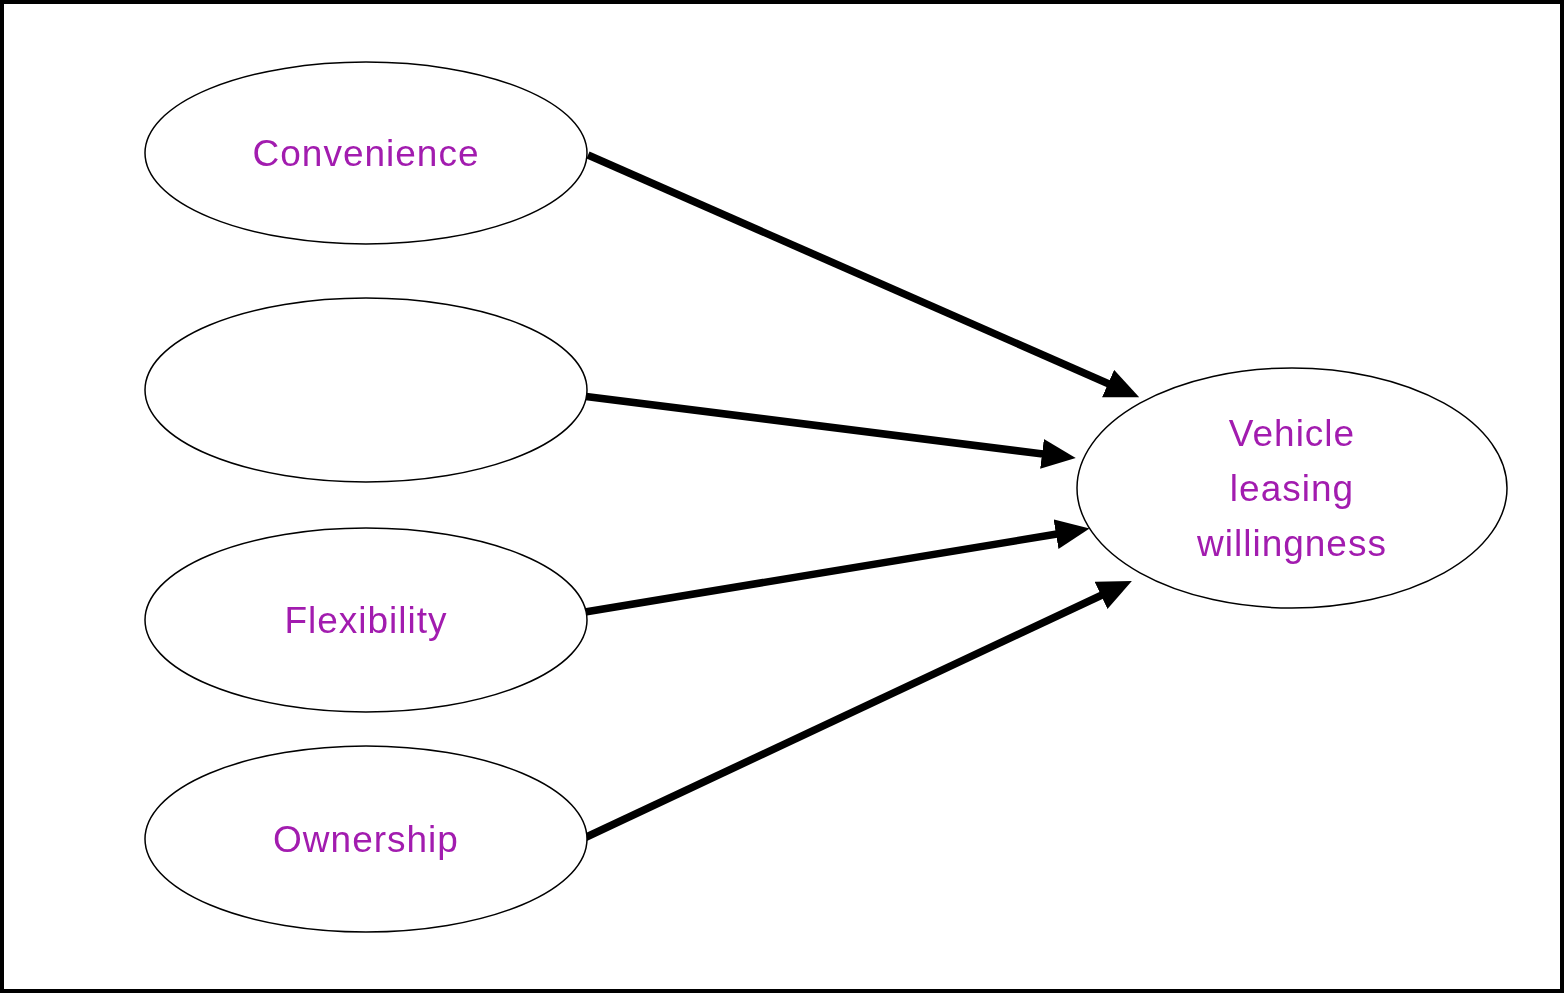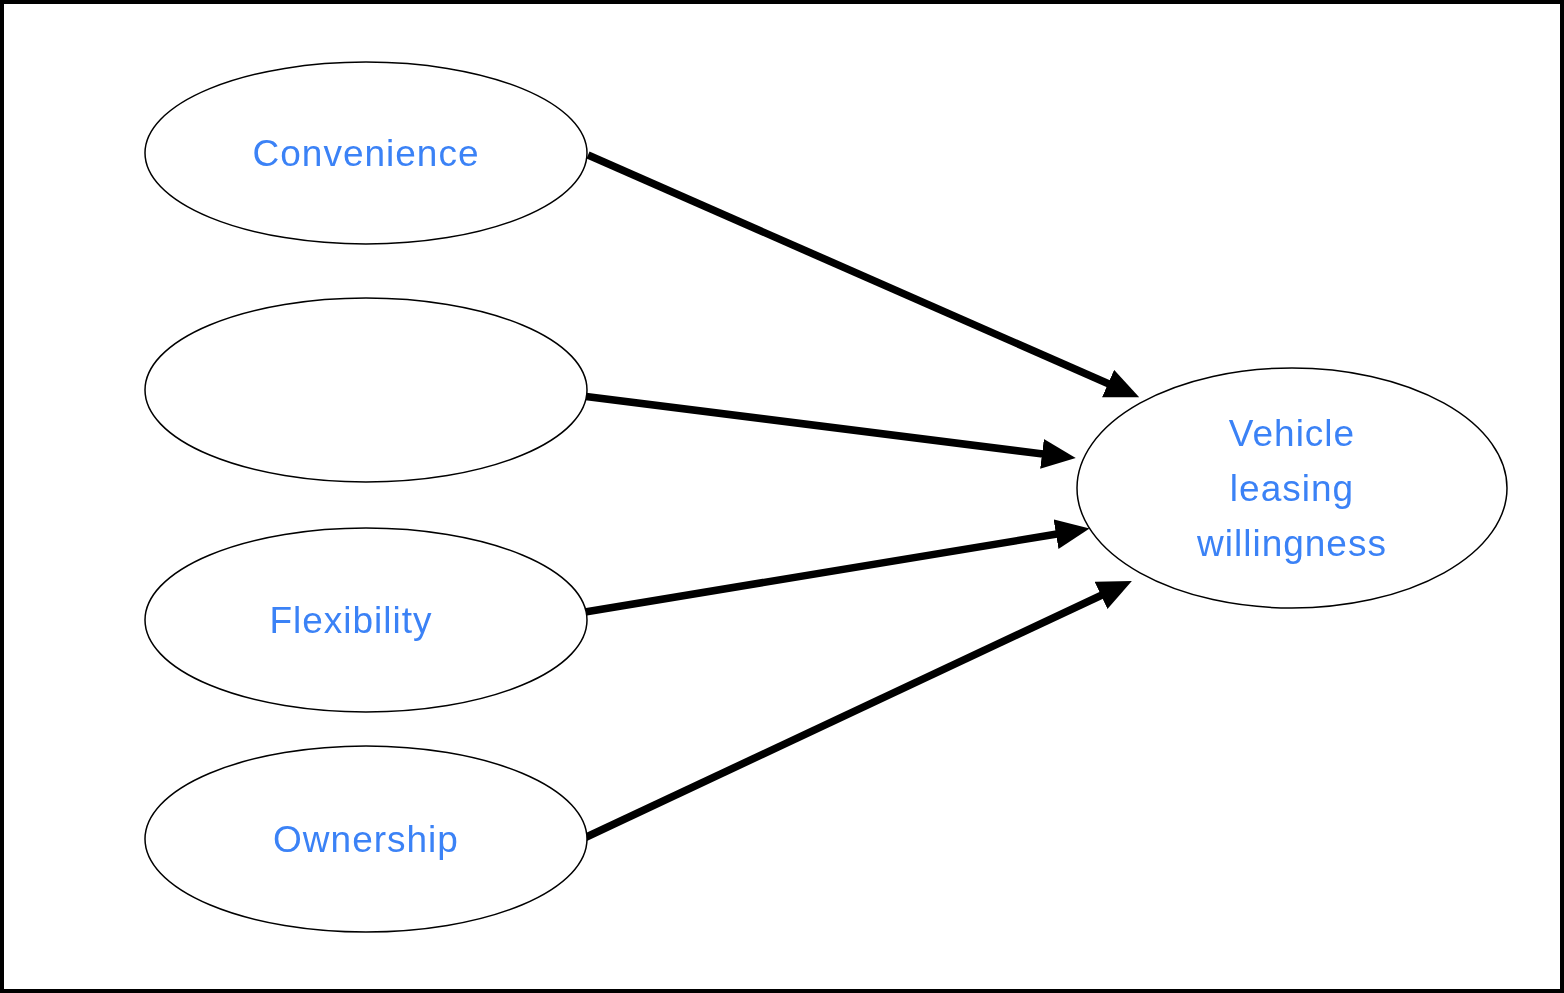--- a/index.html
+++ b/index.html
@@ -21,32 +21,32 @@
     position: absolute;
     left: 0;
     top: 0;
   }
   .node-label {
     position: absolute;
     display: flex;
     align-items: center;
     justify-content: center;
     text-align: center;
-    color: #3b82f6;
+    color: #a21caf;
     font-size: 37px;
     letter-spacing: 1px;
     line-height: 55px;
     pointer-events: none;
   }
   .node-label .line {
     display: block;
   }
   .label-convenience { left: 141px; top:  58px; width: 442px; height: 183px; }
   .label-cost        { left: 141px; top: 294px; width: 442px; height: 185px; }
-  .label-flexibility { left: 126px; top: 524px; width: 442px; height: 185px; }
+  .label-flexibility { left: 141px; top: 524px; width: 442px; height: 185px; }
   .label-ownership   { left: 141px; top: 742px; width: 442px; height: 186px; }
   .label-outcome     { left: 1073px; top: 364px; width: 430px; height: 240px; flex-direction: column; }
 </style>
 </head>
 <body>
 
 <div class="frame">
 
   <svg class="canvas-svg" width="1556" height="985" viewBox="4 4 1556 985" xmlns="http://www.w3.org/2000/svg">
     <defs>

